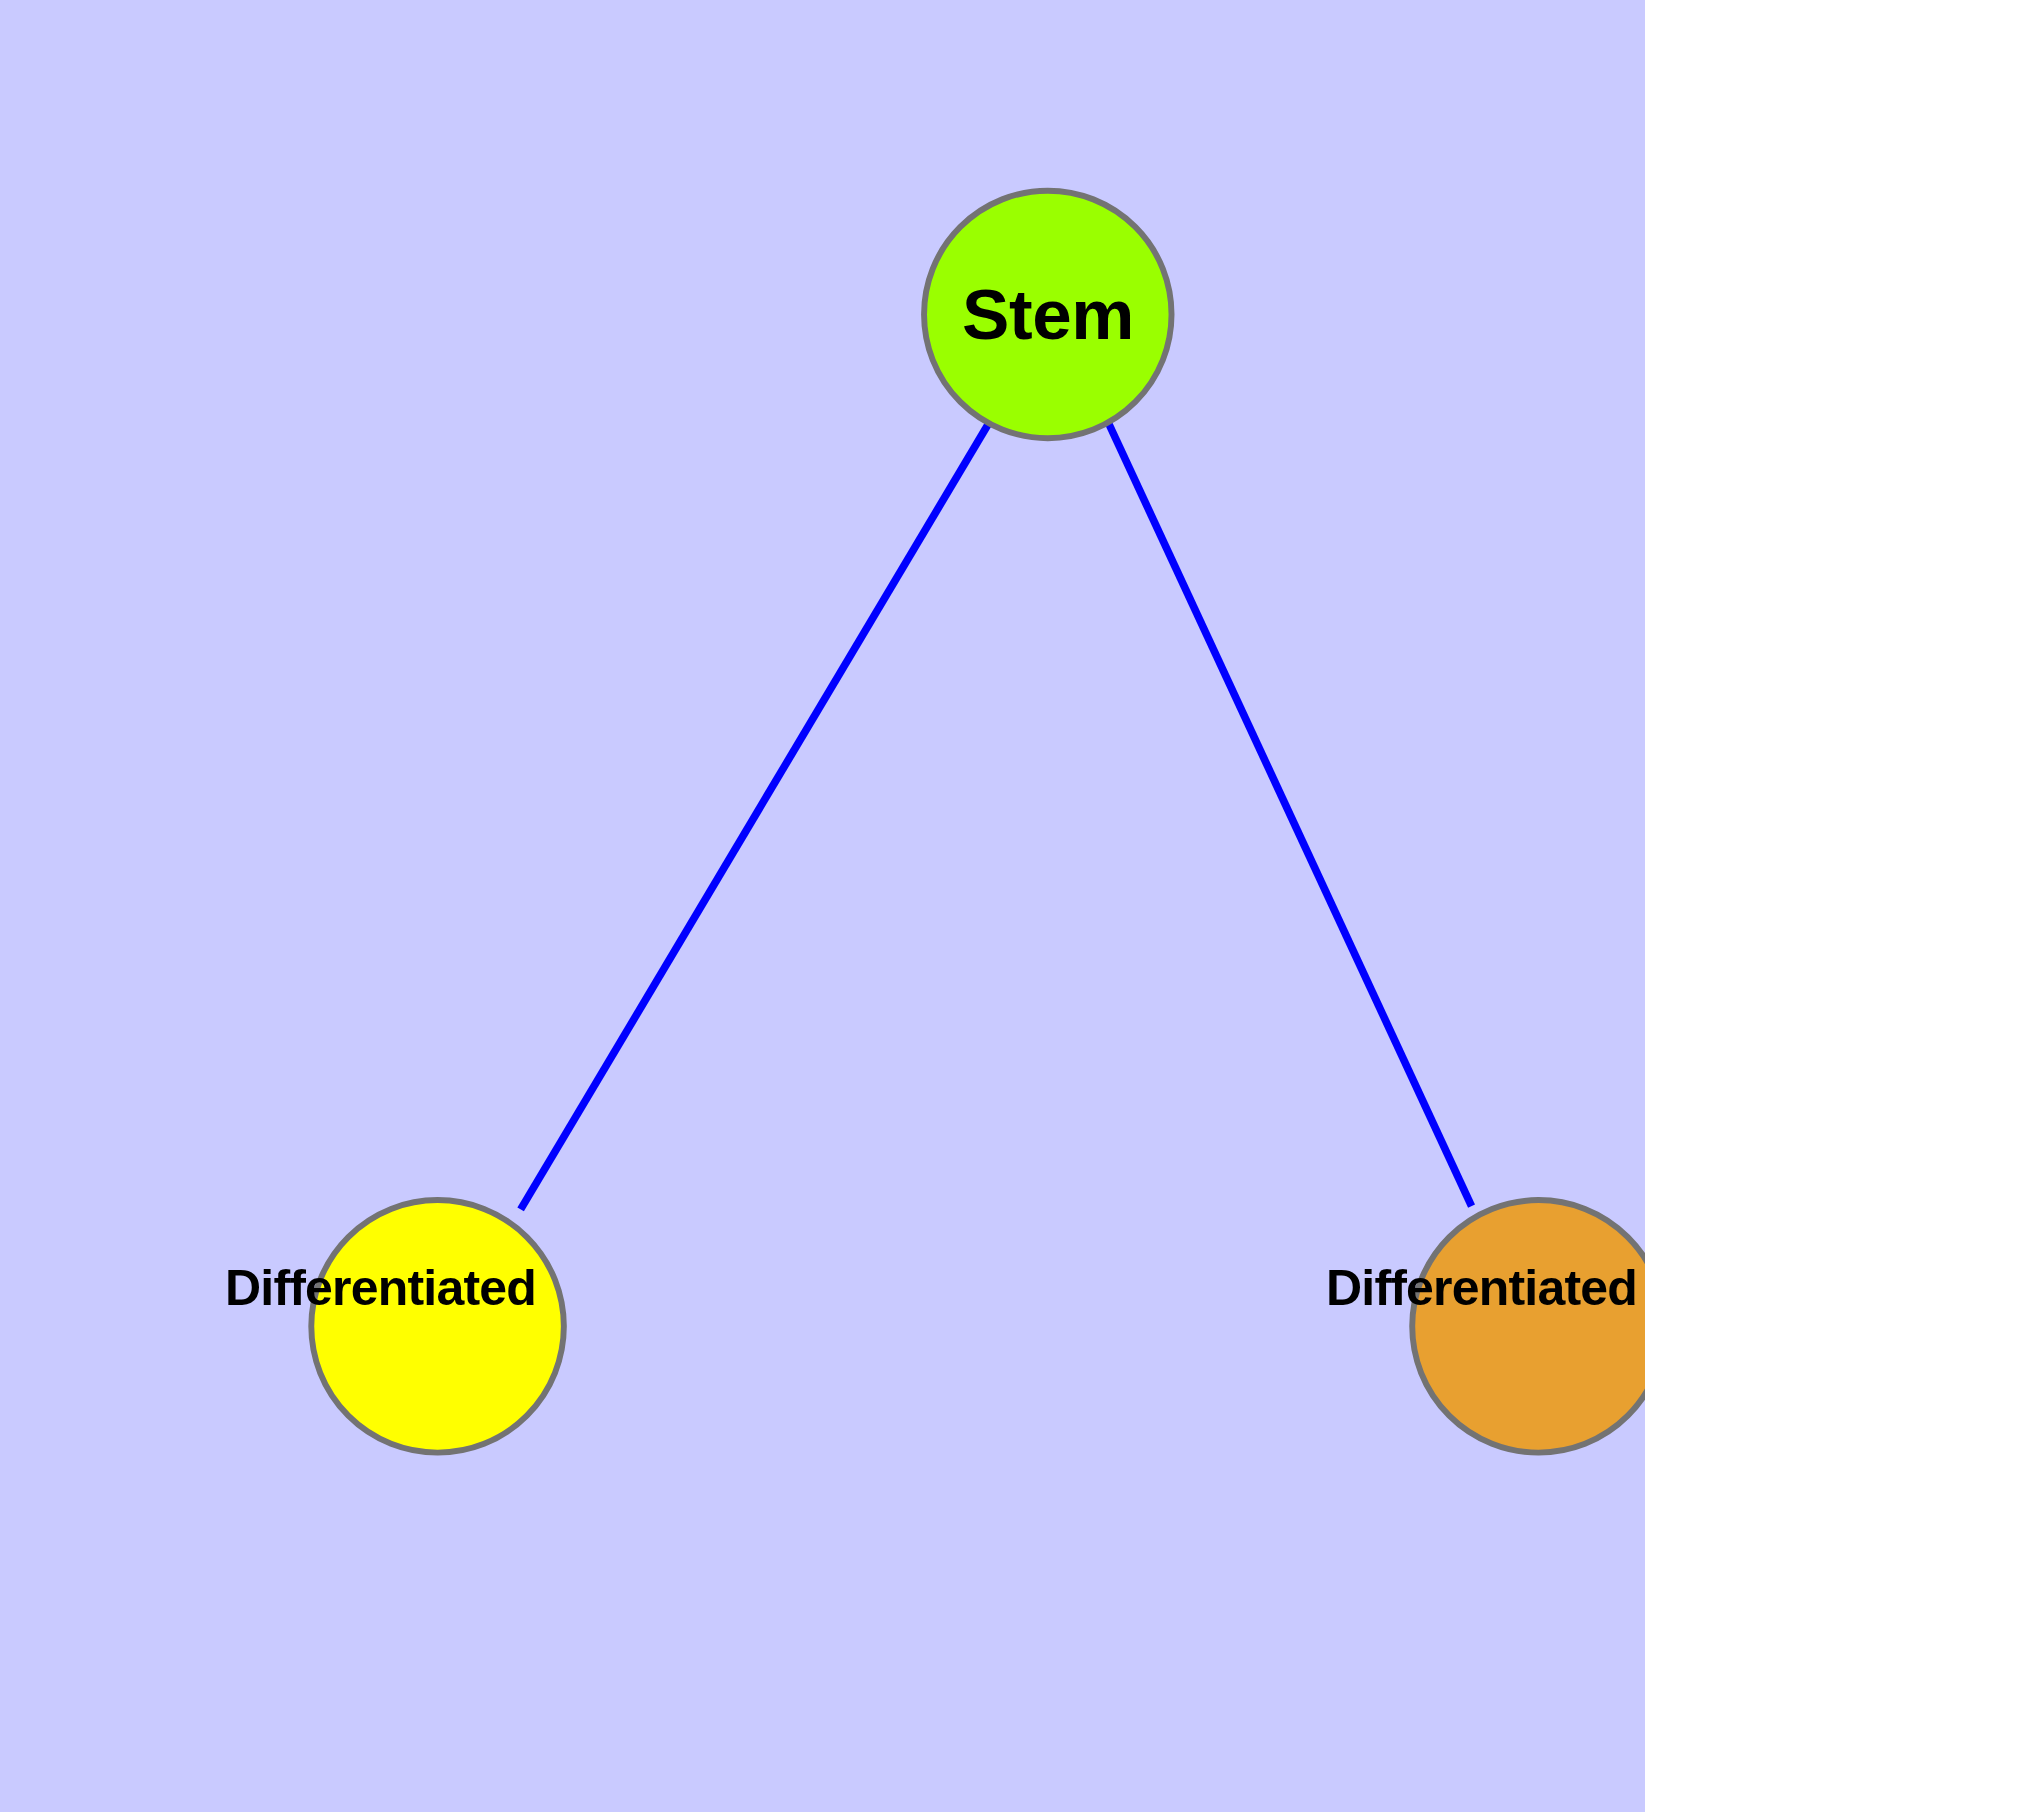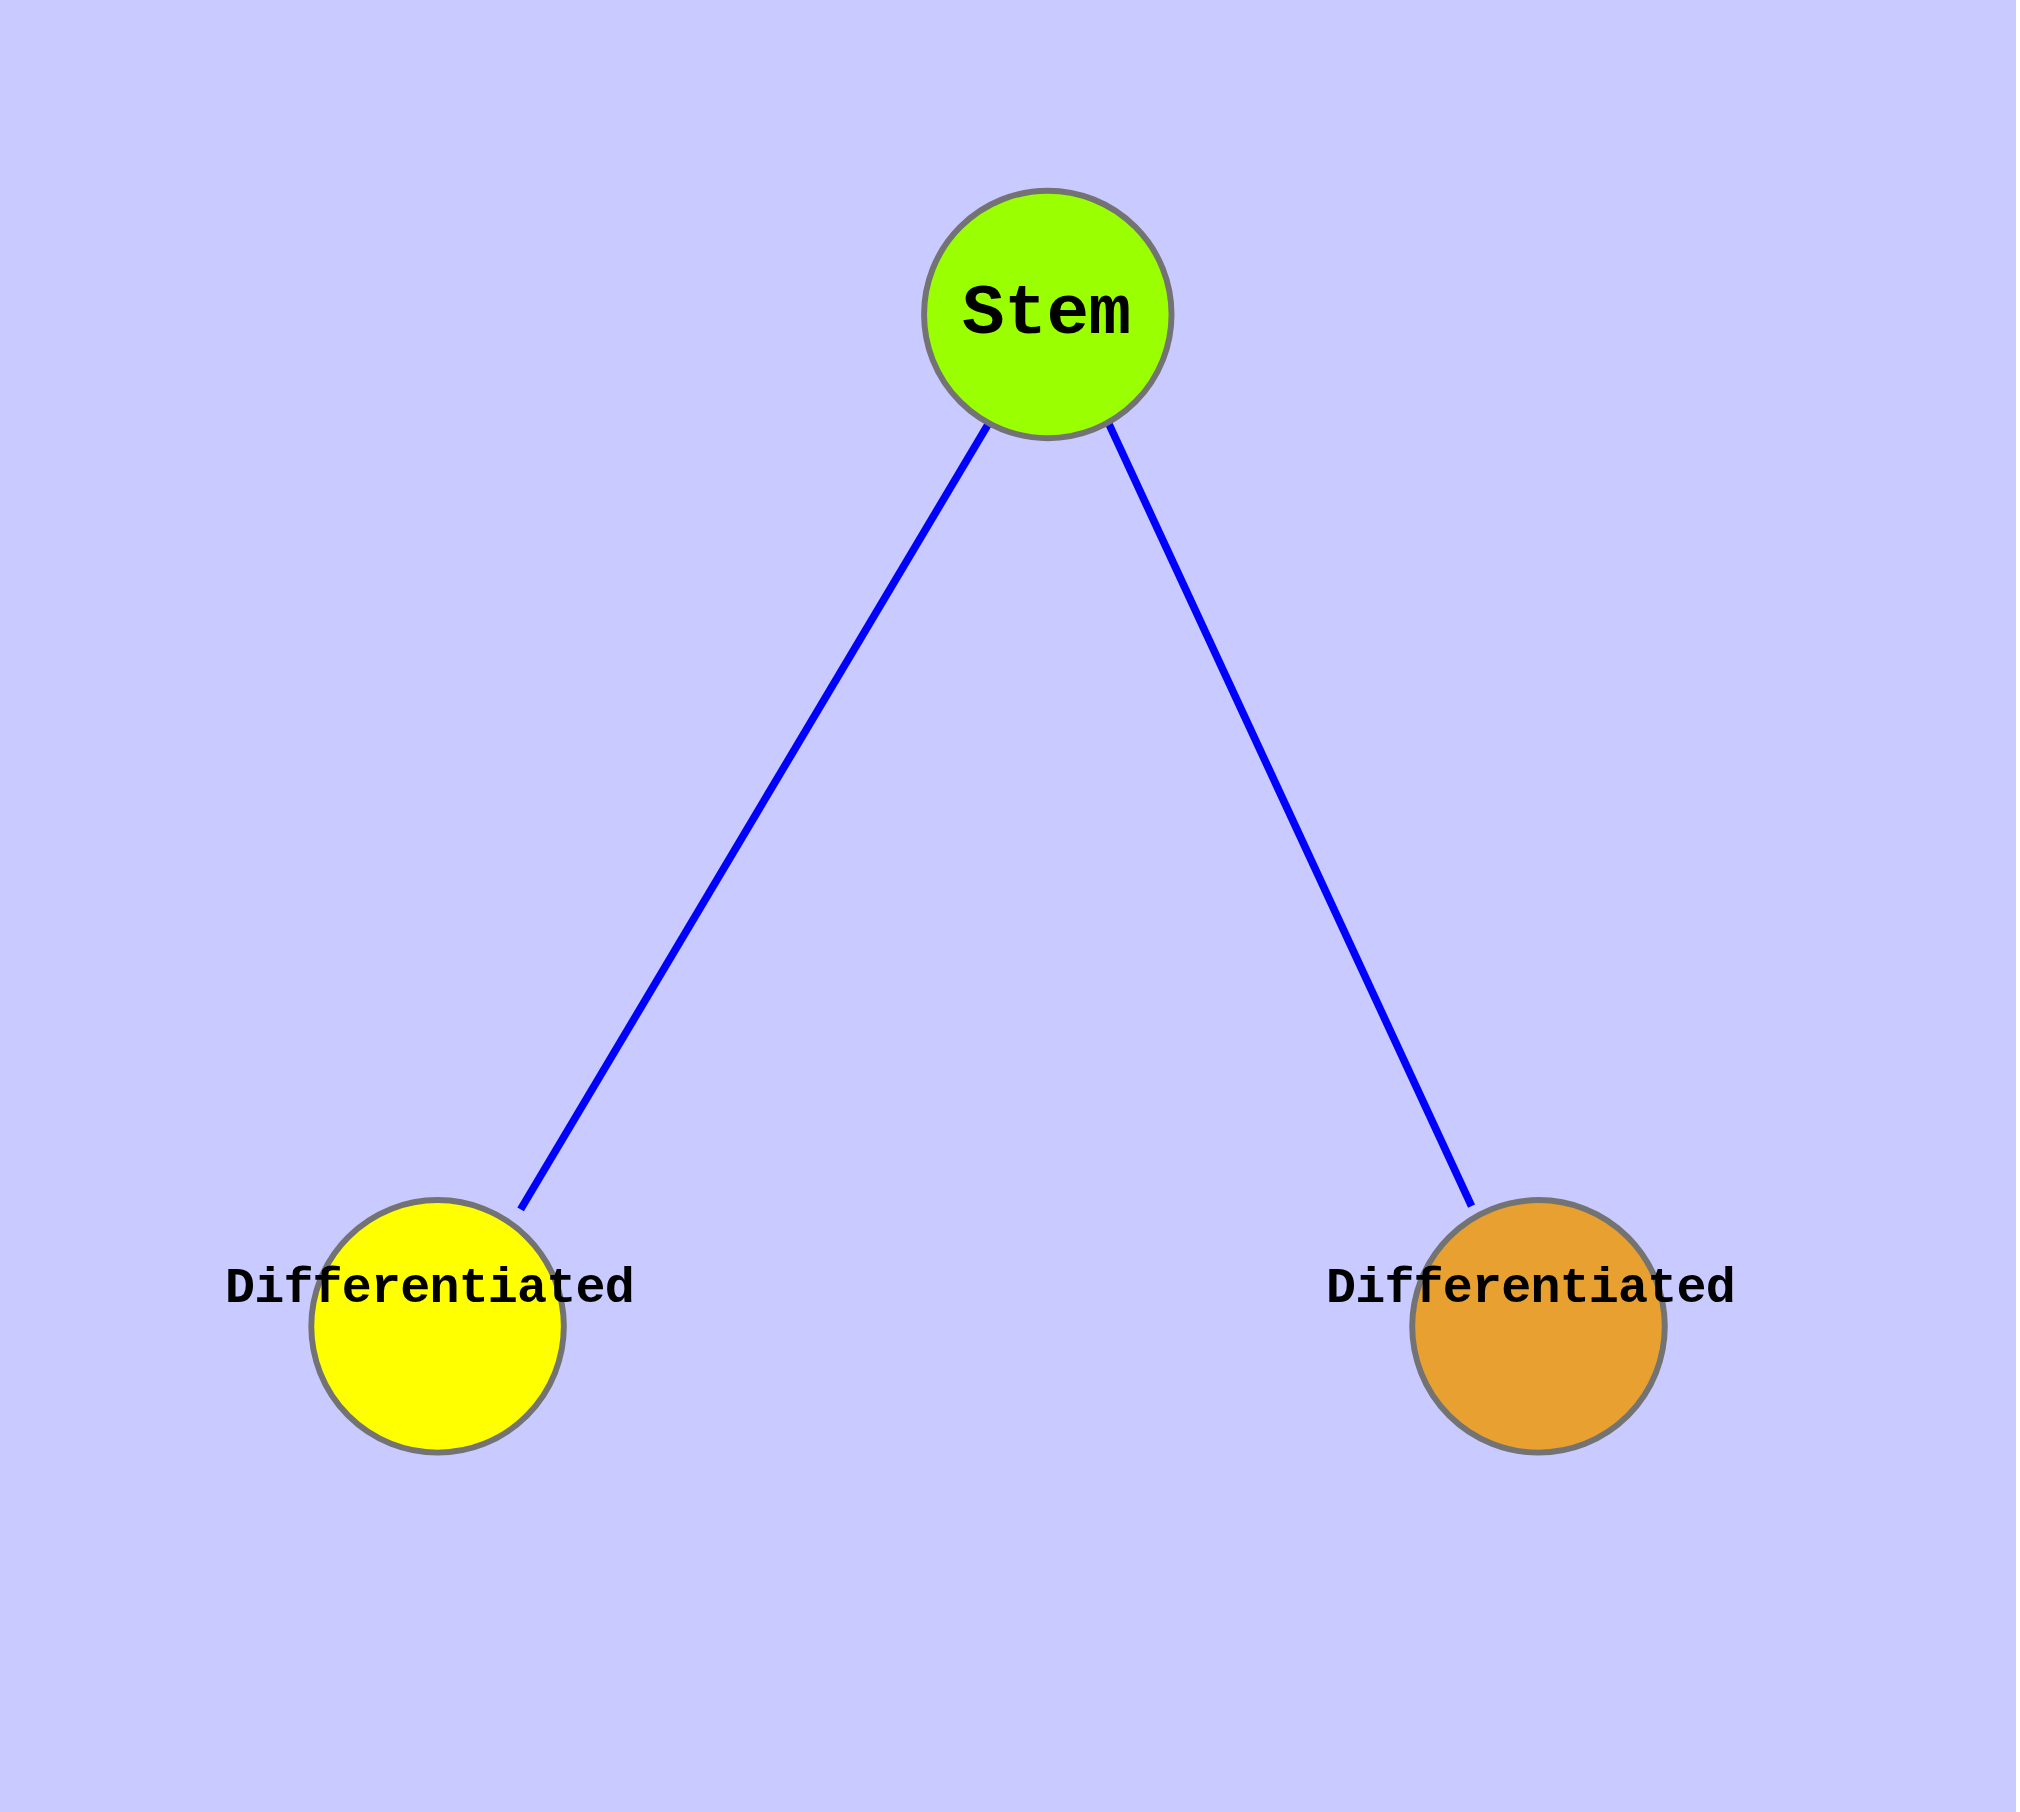--- a/index.html
+++ b/index.html
@@ -43,21 +43,21 @@
   }
   .label-leaf {
     font-size: 50px;
     letter-spacing: -0.8px;
     margin-top: 8px;
   }
 </style>
 </head>
 <body>
 
-<div id="canvas" style="width: 2016px; height: 1812px; font-family: Liberation Mono, monospace;">
+<div id="canvas" style="width: 1645px; height: 1812px;">
 
   <div id="bg-rect" style="background: rgb(201, 202, 255);"></div>
 
   <svg id="graph-svg" viewBox="0 0 2384 2138" xmlns="http://www.w3.org/2000/svg">
     <g id="edge-layer">
         <line x1="1166" y1="500" x2="614" y2="1427" stroke="#0000ff" stroke-width="9" stroke-linecap="butt"></line>
         <line x1="1308" y1="500" x2="1736" y2="1423" stroke="#0000ff" stroke-width="9" stroke-linecap="butt"></line>
       </g>
     <g id="node-layer">
         <circle cx="1236" cy="371" r="146" fill="#9aff00" stroke="#737373" stroke-width="7"></circle>

